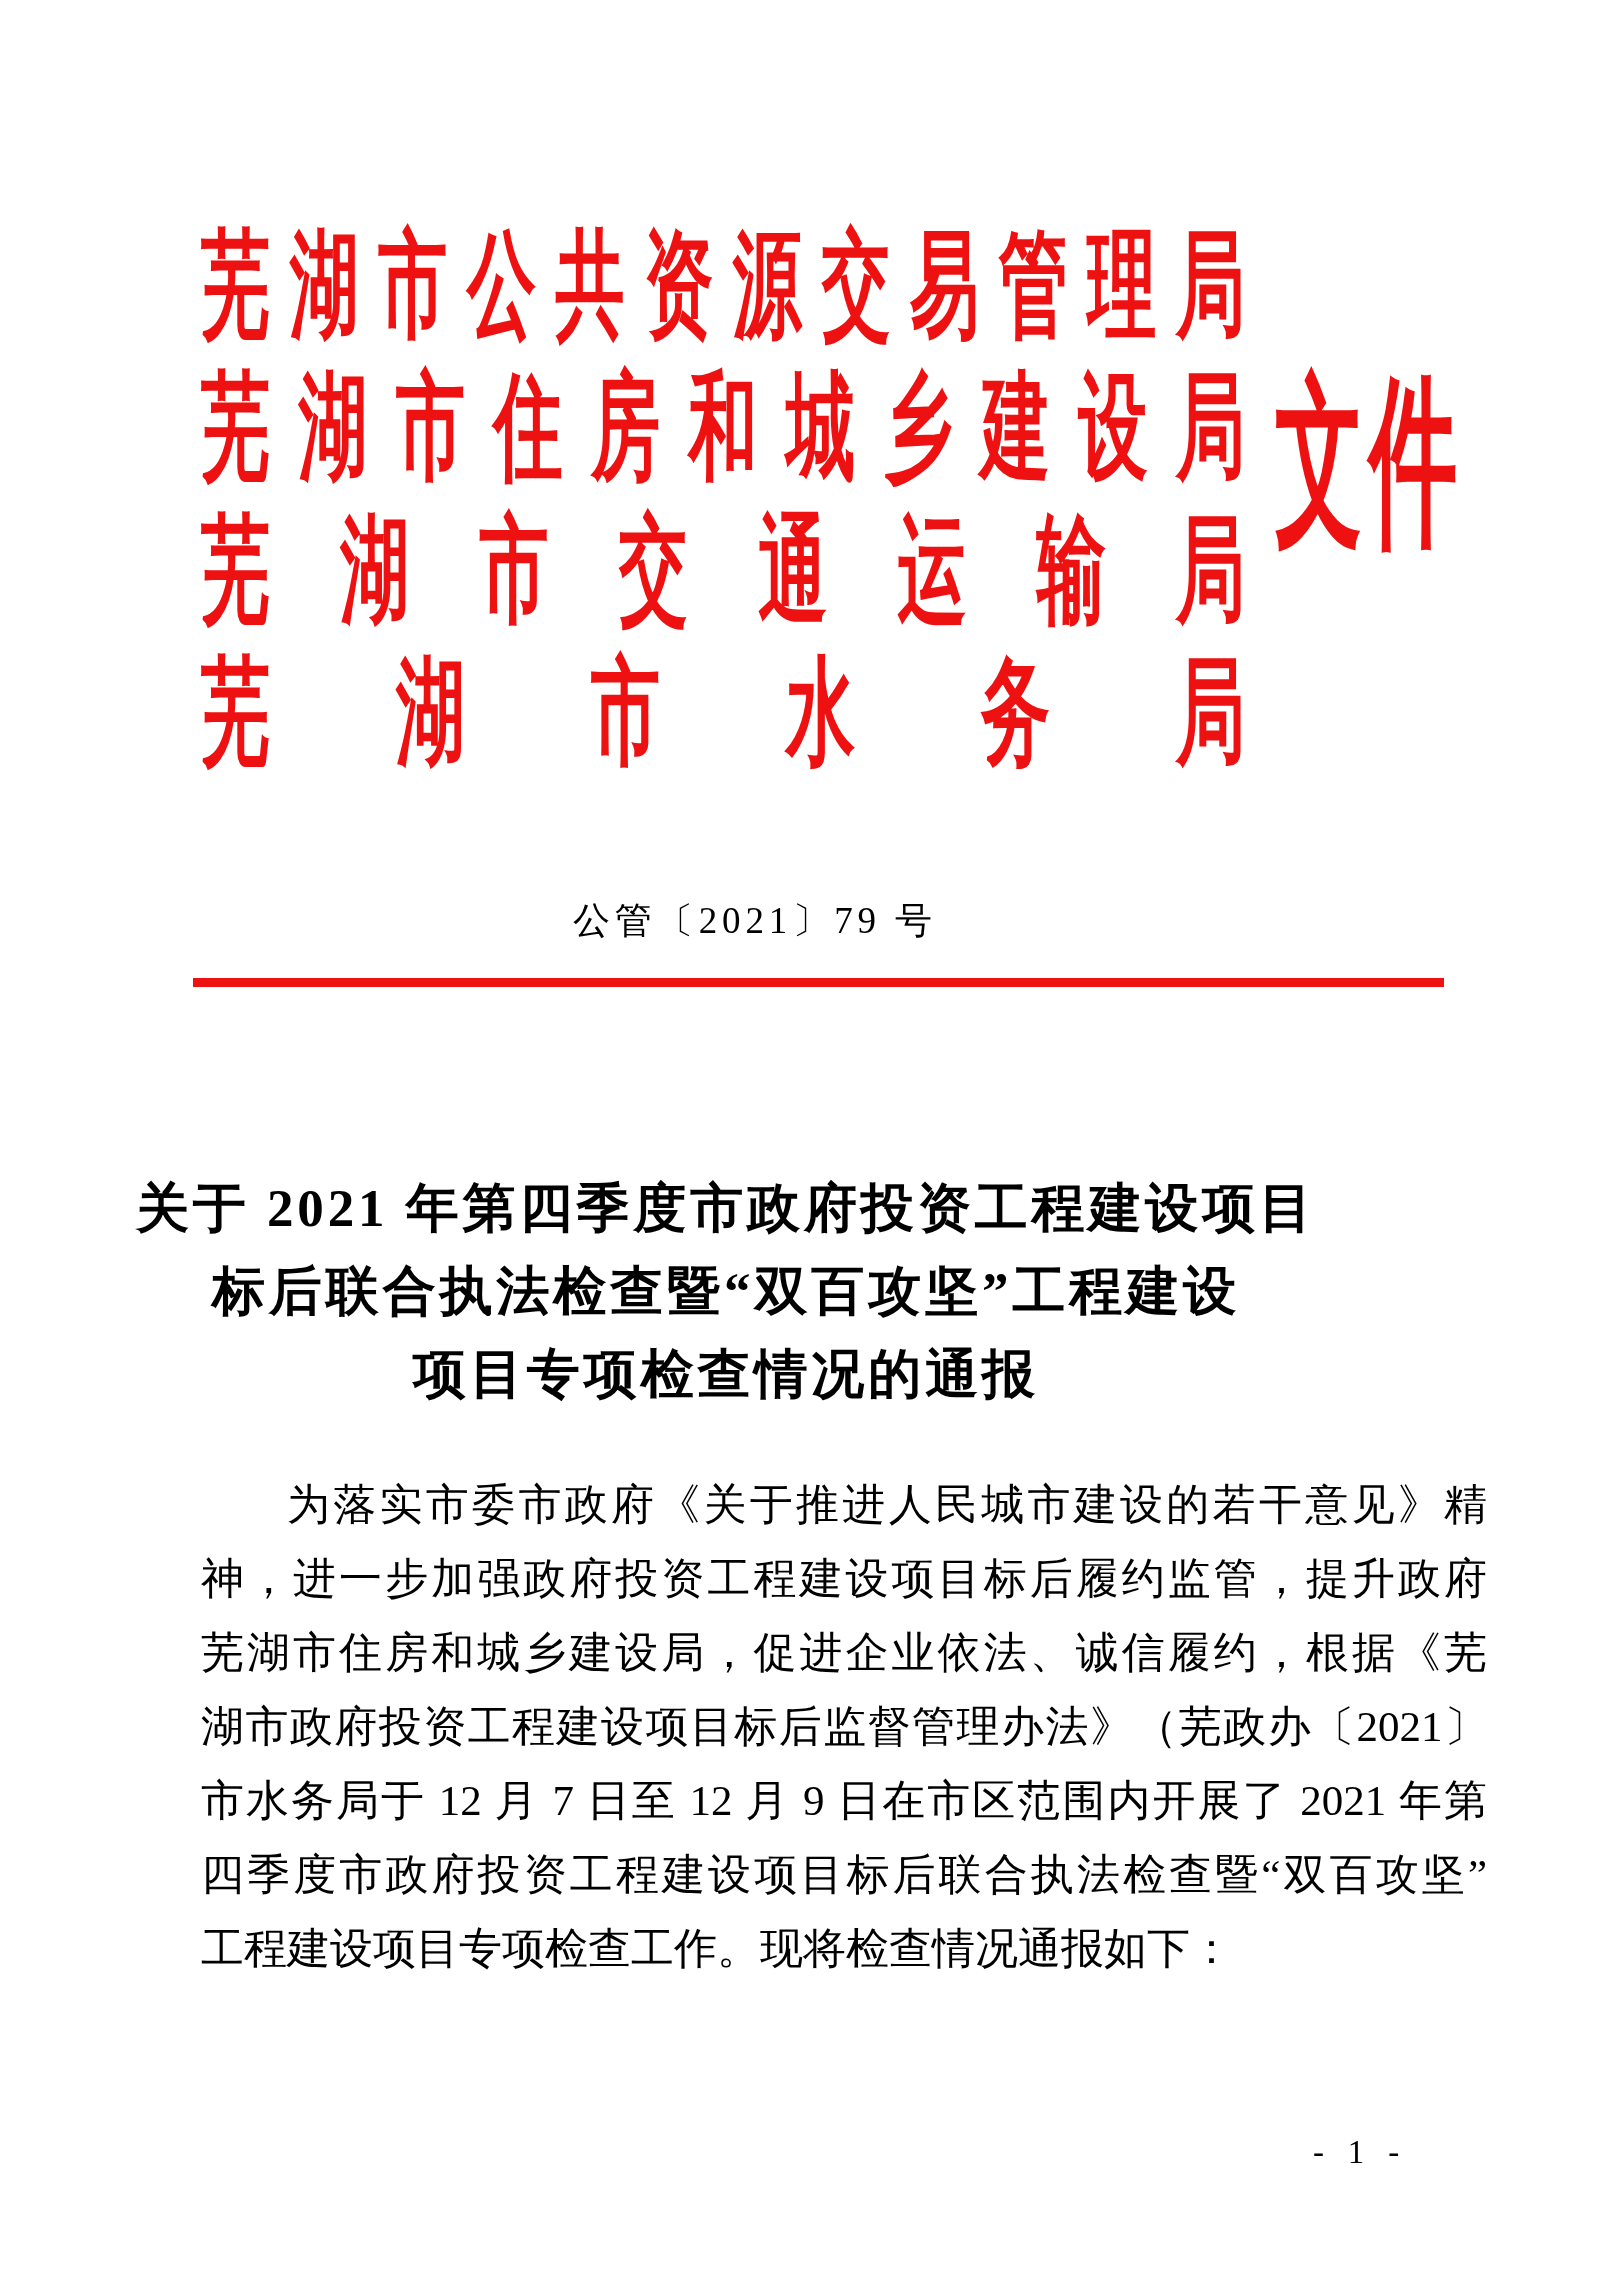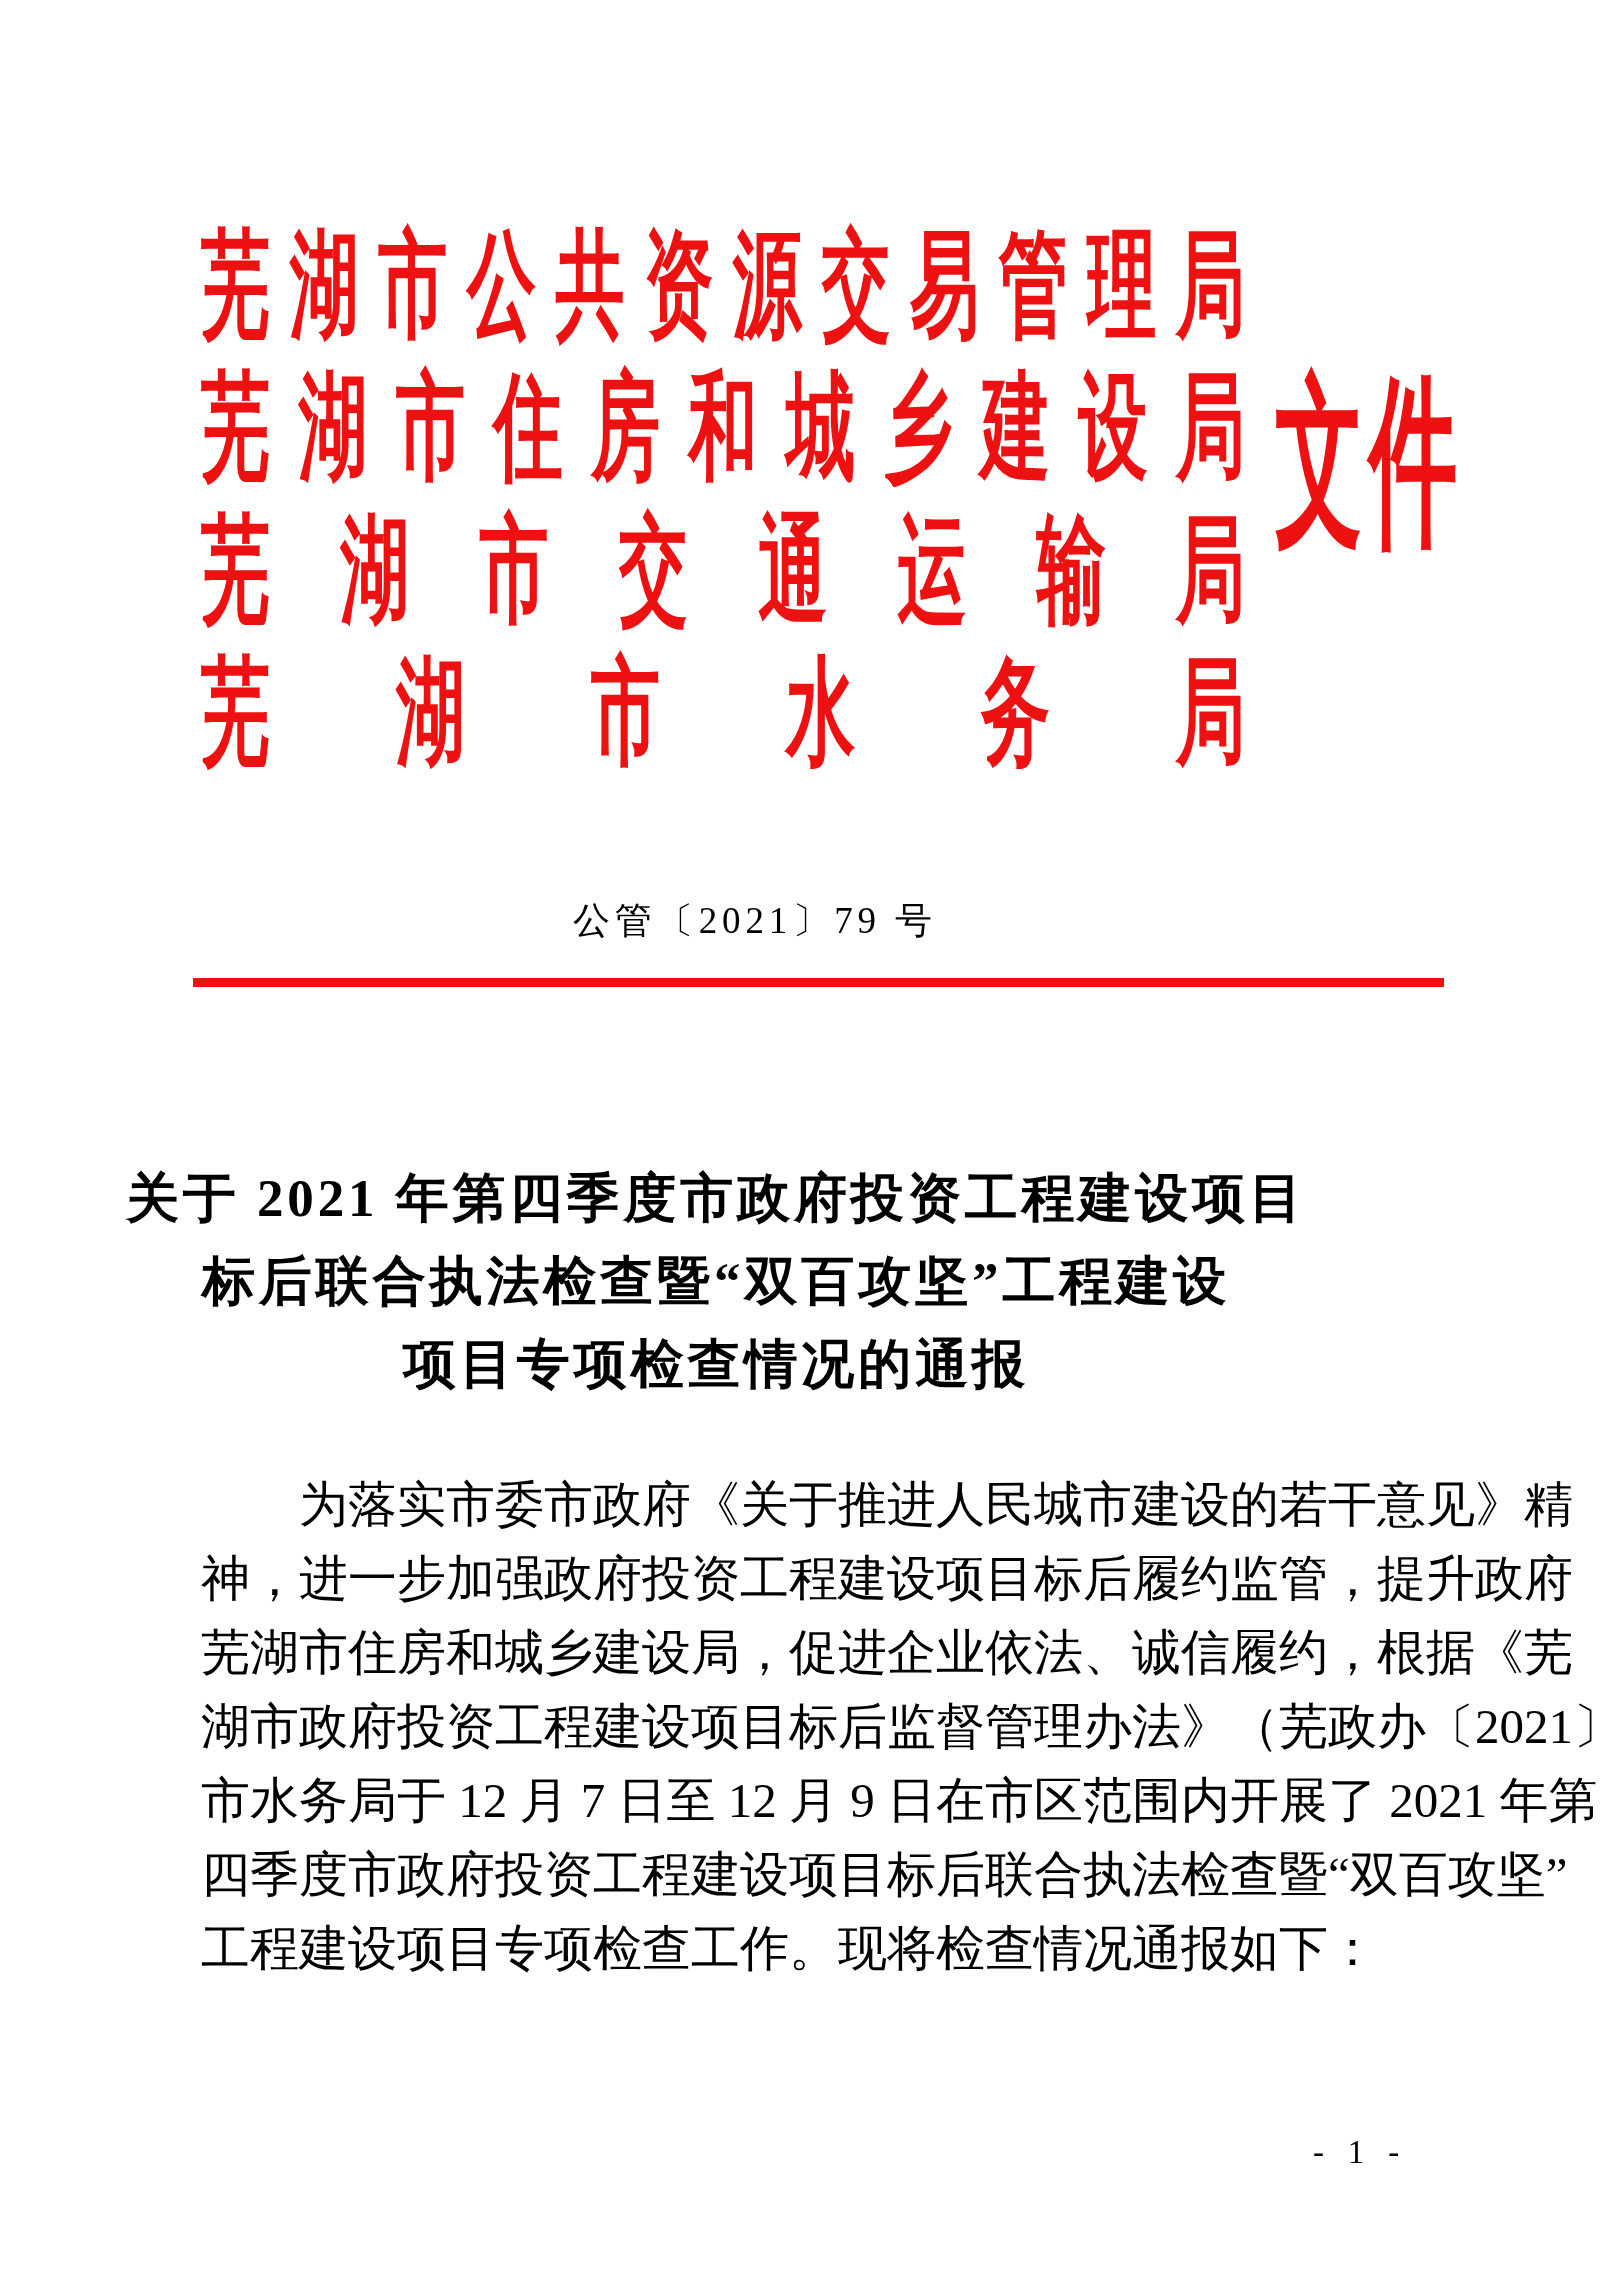--- a/index.html
+++ b/index.html
@@ -76,36 +76,36 @@
     height: 8.8px;
     background: var(--red, #ee1111);
   }
 
   
   .doc-title {
     position: absolute;
     left: 0;
     top: 1149px;
     width: 1416px;
-    margin: 8px;
+    margin: 18px;
     text-align: center;
     font-size: 53px;
     line-height: 83px;
     font-weight: 900;
     letter-spacing: 3.9px;
     color: var(--ink, #000000);
   }
 
   
   .body-block {
     position: absolute;
     left: 201px;
     top: 1468px;
     width: 1286px;
-    font-size: 49px;
+    font-size: 43px;
     line-height: 74px;
     color: var(--ink, #000000);
   }
   .body-line {
     text-align: justify;
     text-align-last: justify;
     white-space: nowrap;
   }
   .body-line.first { text-indent: 2em; }
   .body-line.last {

